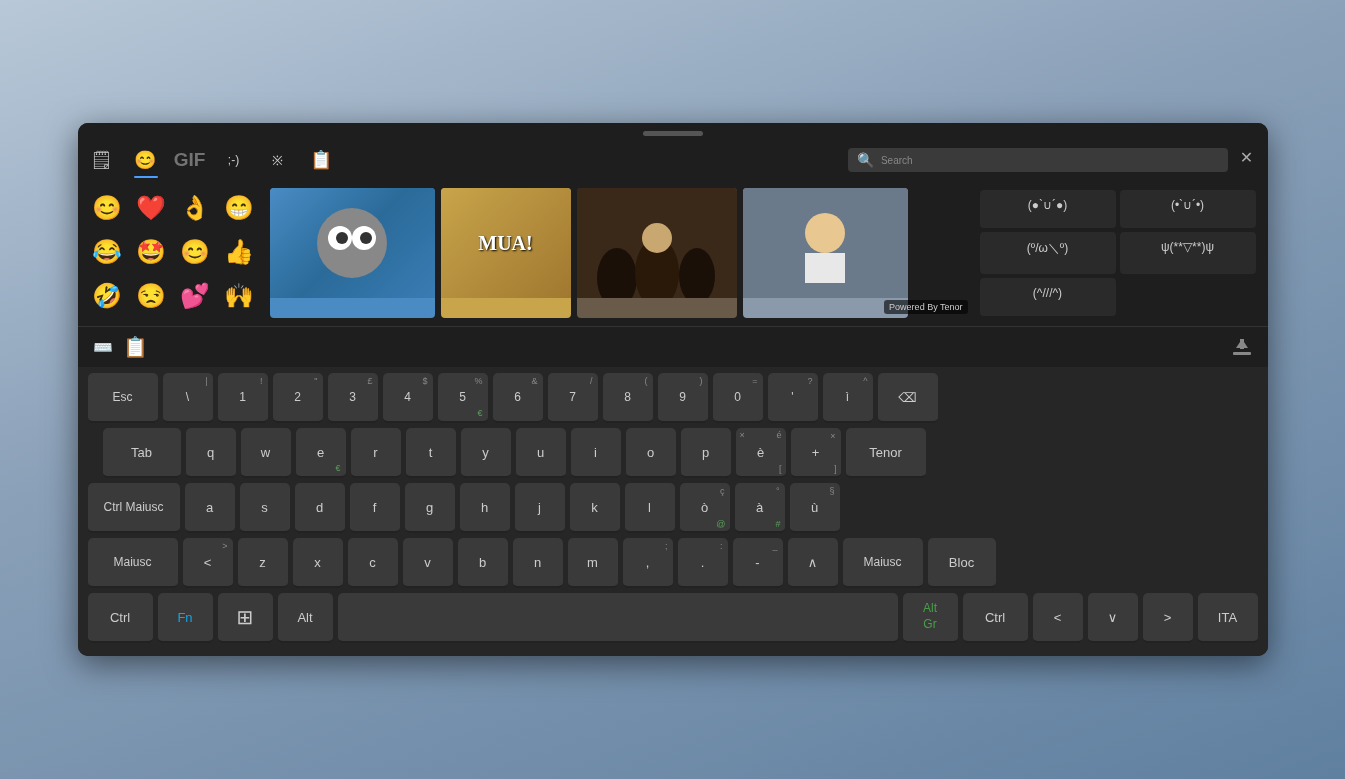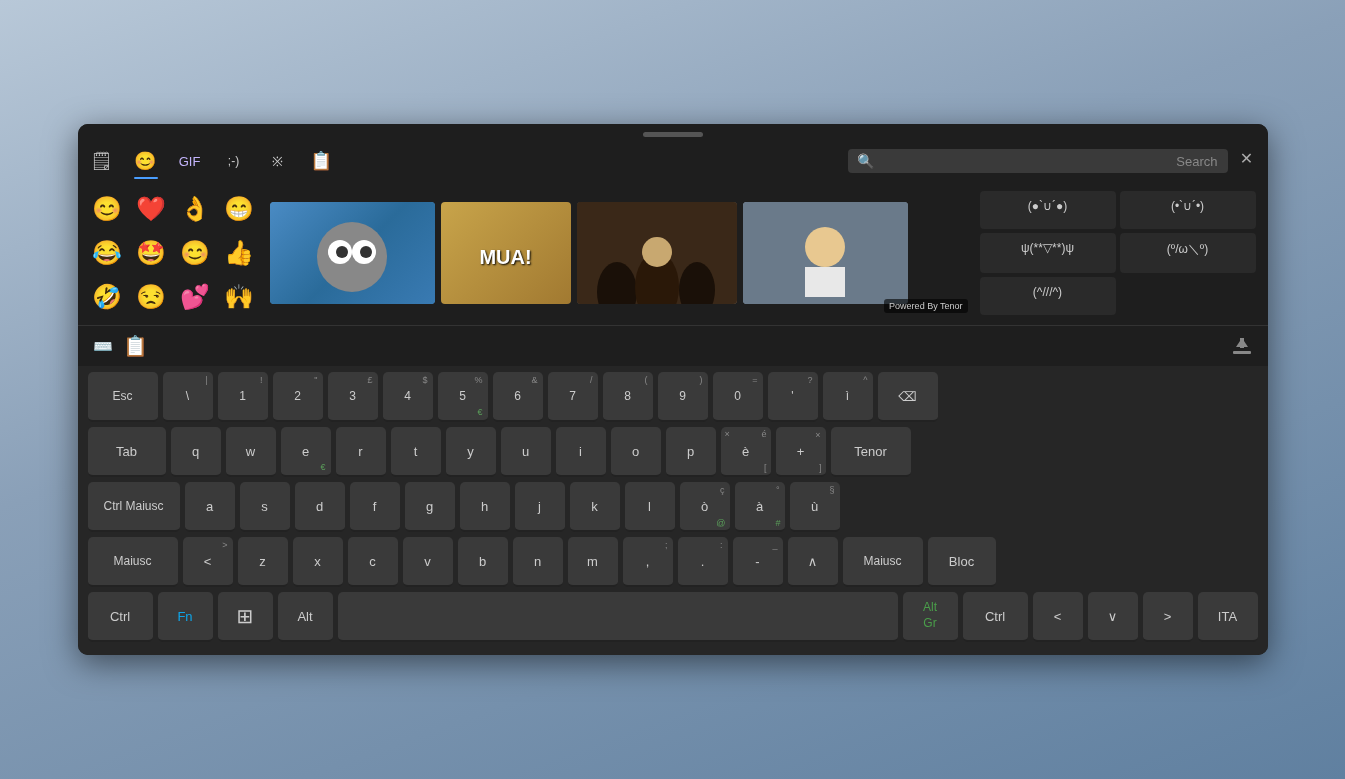--- a/index.html
+++ b/index.html
@@ -97,24 +97,23 @@
     }
     .search-icon {
       color: #888;
       font-size: 14px;
       margin-right: 6px;
     }
     .search-input {
       background: none;
       border: none;
       color: #fca5a5;
-      font-size: 13px;
+      font-size: 10px;
       outline: none;
       width: 100%;
-      text-align: right;
     }
     .search-input::placeholder { color: #888; }
 
     .emoji-gif-area {
       display: flex;
       padding: 8px 10px;
       gap: 10px;
       background: #1e1e1e;
       min-height: 120px;
     }
@@ -136,26 +135,27 @@
     }
     .gif-strip {
       display: flex;
       gap: 6px;
       flex: 1;
       overflow: hidden;
       align-items: center;
       position: relative;
     }
     .gif-item {
-      height: 102px;
+      height: 130px;
       border-radius: 4px;
       overflow: hidden;
       flex-shrink: 0;
       cursor: pointer;
       position: relative;
+      font-family: Liberation Serif, serif;
     }
     .gif-1 { width: 165px; background: #4a8bc4; }
     .gif-2 { width: 130px; background: #c8a44a; }
     .gif-3 { width: 160px; background: #6a5a4a; }
     .gif-4 { width: 165px; background: #8a9aaa; }
     .powered-by {
       position: absolute;
       bottom: 4px;
       right: 0px;
       background: rgba(0,0,0,0.6);
@@ -248,21 +248,21 @@
       color: #888;
     }
     .key .key-bottom {
       position: absolute;
       bottom: 3px;
       right: 5px;
       font-size: 9px;
       color: #5a9e5a;
     }
     .key.wide-1 { min-width: 70px; }
-    .key.wide-tab { min-width: 78px; }
+    .key.wide-tab { min-width: 78px; margin-left: 15px; }
     .key.wide-caps { min-width: 92px; }
     .key.wide-shift { min-width: 90px; }
     .key.wide-space { flex: 1; }
     .key.wide-backspace { min-width: 60px; }
     .key.wide-ctrl { min-width: 65px; }
     .key.wide-fn { min-width: 55px; color: #4a9eff; font-size: 13px; }
     .key.wide-win { min-width: 55px; }
     .key.wide-alt { min-width: 55px; }
     .key.wide-invio { min-width: 80px; }
     .key.wide-maiusc-r { min-width: 80px; }
@@ -303,21 +303,21 @@
 <div class="keyboard-panel">
 
   <div class="drag-handle">
     <div class="drag-handle-bar"></div>
   </div>
 
   <div class="top-bar">
     <div class="tab-icons">
       <div class="tab-icon">🗒</div>
       <div class="tab-icon active">😊</div>
-      <div class="tab-icon" style="font-size:13px;font-weight:normal;color:#c4b5fd;">GIF</div>
+      <div class="tab-icon" style="font-size:19px;font-weight:bold;color:#737373;">GIF</div>
       <div class="tab-icon" style="font-size:12px;">;-)</div>
       <div class="tab-icon" style="font-size:13px;">※</div>
       <div class="tab-icon">📋</div>
     </div>
     <div class="search-box">
       <span class="search-icon">🔍</span>
       <input class="search-input" type="text" placeholder="Search" style="">
     </div>
     <button class="close-btn">✕</button>
   </div>
@@ -377,22 +377,22 @@
             <rect x="62" y="65" width="40" height="30" fill="#e8e8e8"></rect>
           </svg>
         </div>
       </div>
       <div class="powered-by">Powered By Tenor</div>
     </div>
 
     <div class="kaomoji-panel">
       <div class="kaomoji-item">(●`∪´●)</div>
       <div class="kaomoji-item">(•`∪´•)</div>
+      <div class="kaomoji-item">(º/ω＼º)</div>
       <div class="kaomoji-item">ψ(**▽**)ψ</div>
-      <div class="kaomoji-item">(º/ω＼º)</div>
       <div class="kaomoji-item">(^///^)</div>
     </div>
   </div>
 
   <div class="keyboard-toolbar">
     <div class="toolbar-icon">⌨️</div>
     <div class="toolbar-icon active" style="color:#fff;font-size:20px;">📋</div>
     <div class="toolbar-spacer"></div>
     <div class="toolbar-right-icon">
       <svg width="22" height="22" viewBox="0 0 22 22" fill="none">

